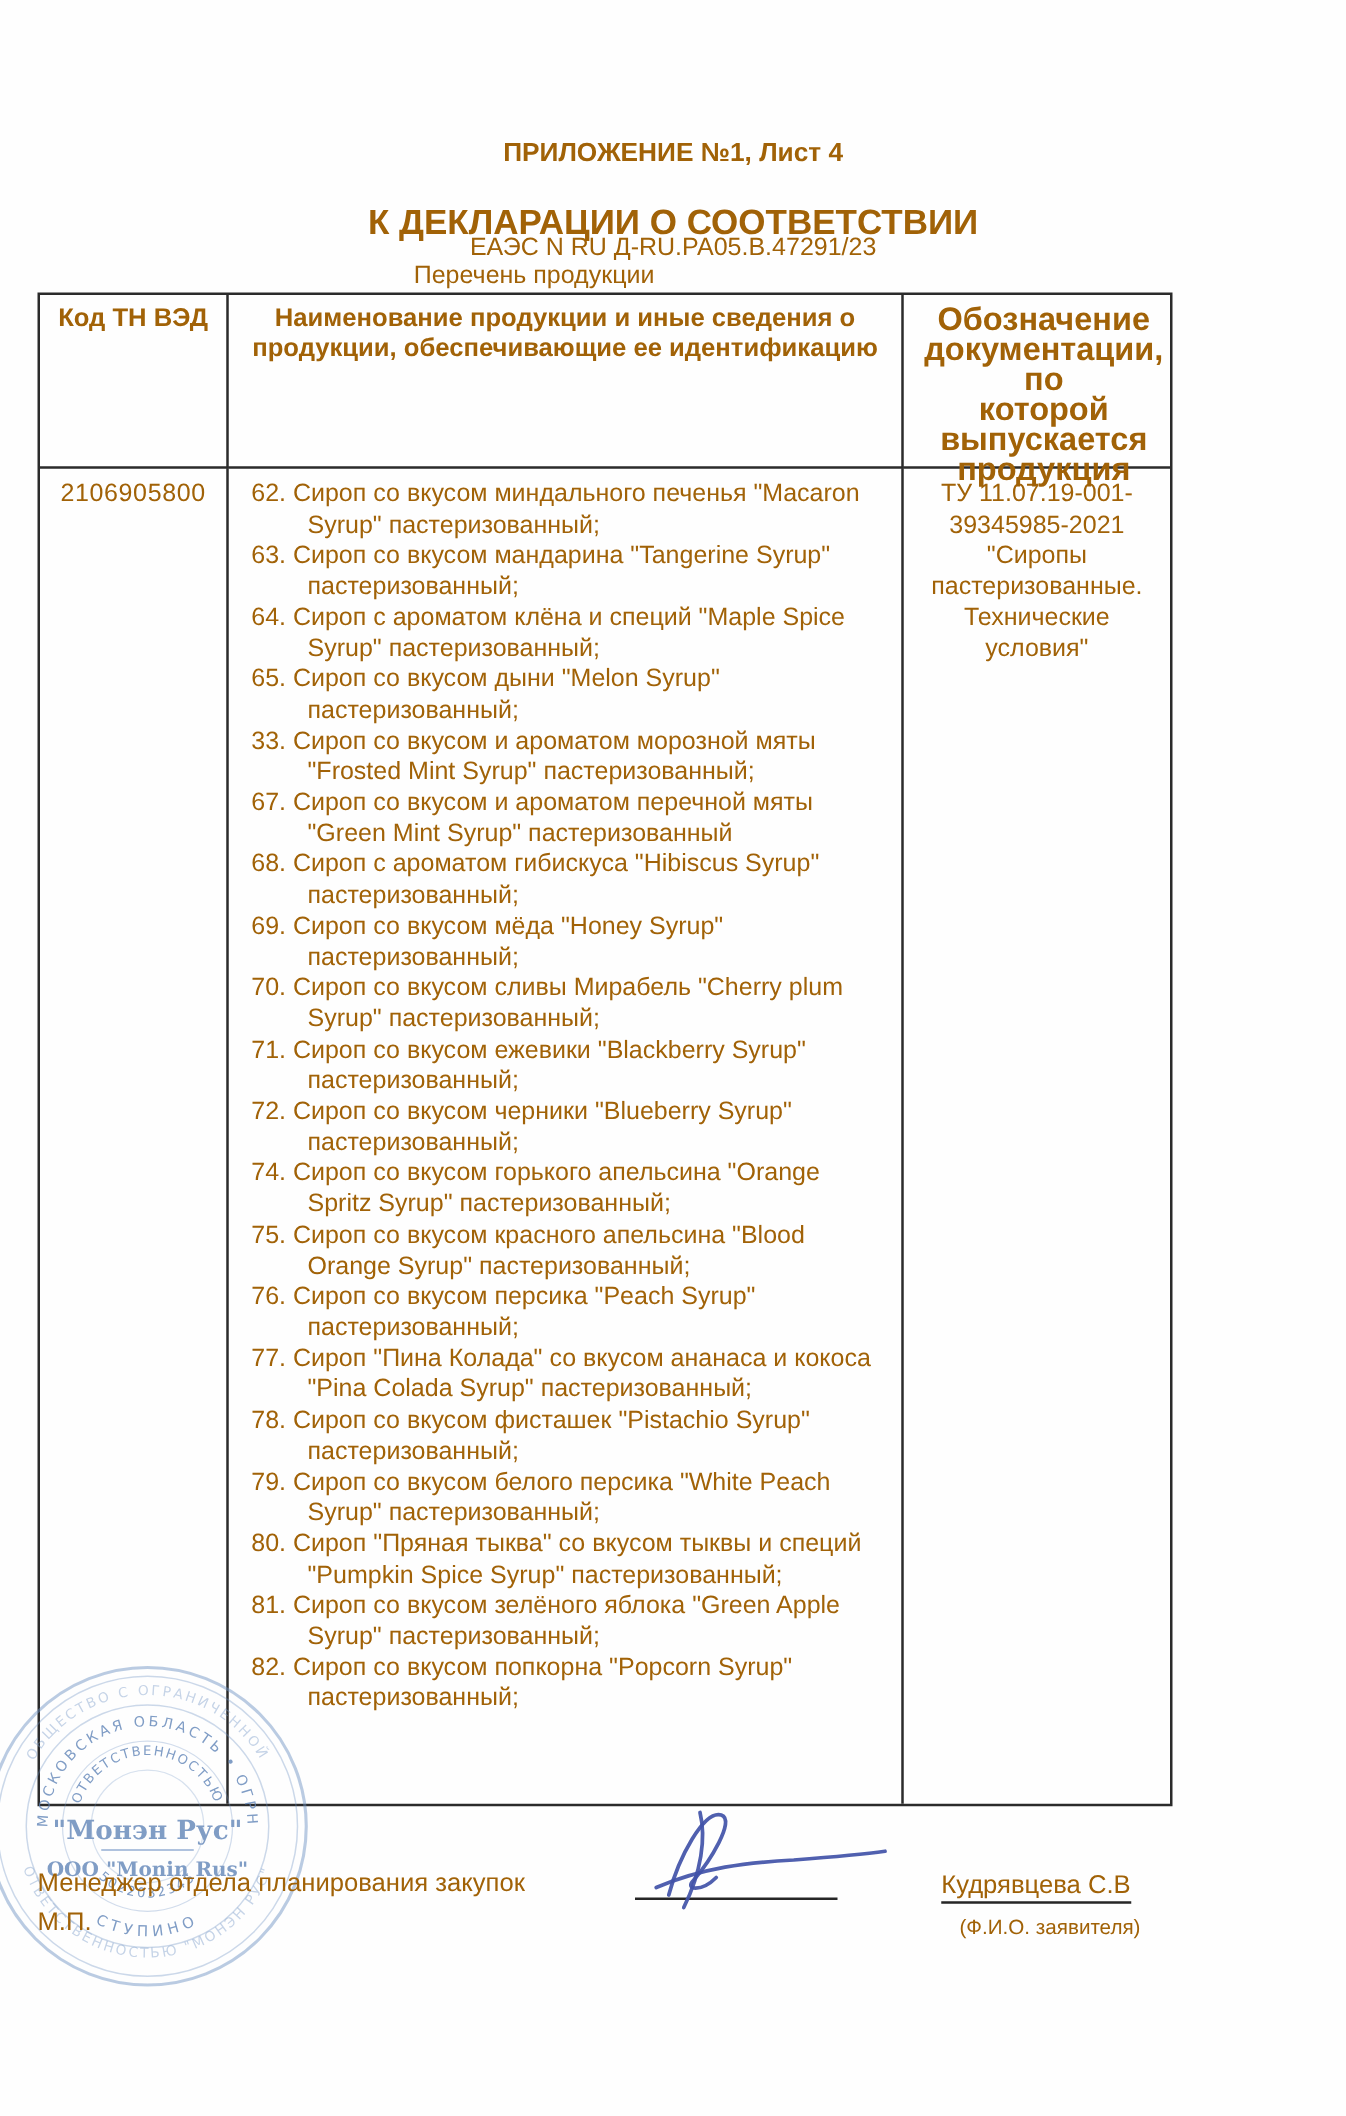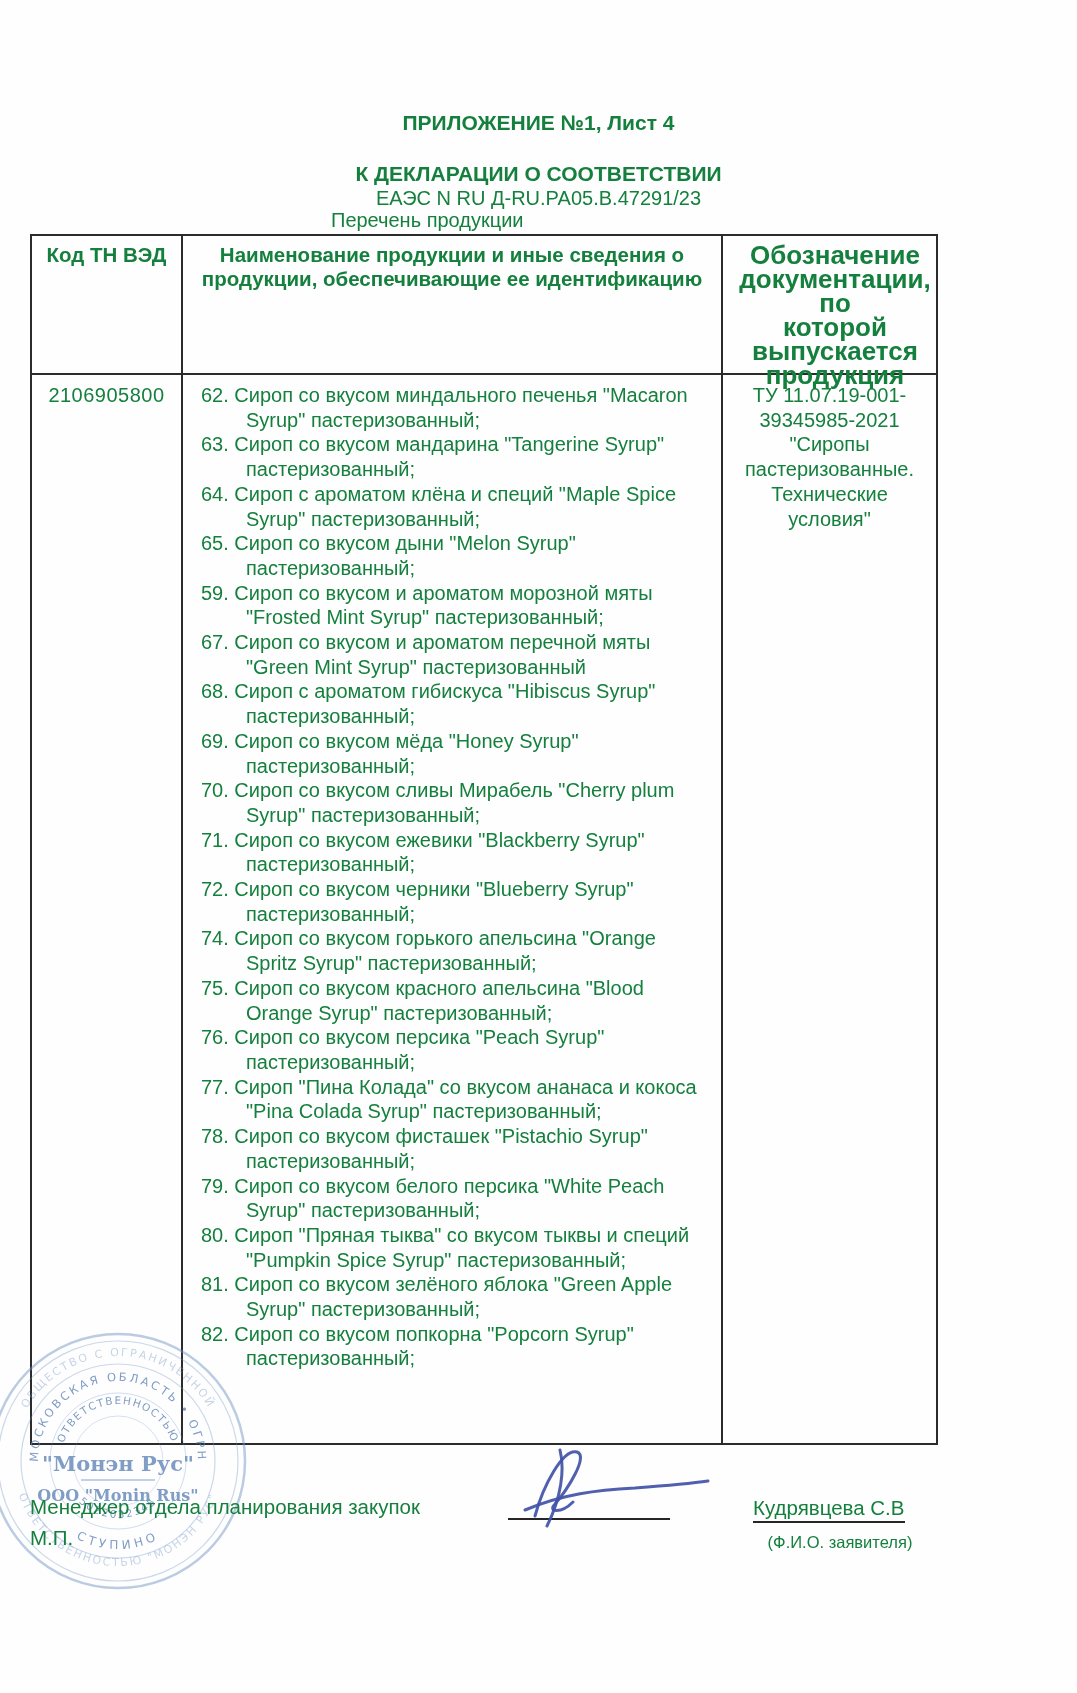--- a/index.html
+++ b/index.html
@@ -1,26 +1,26 @@
 <!DOCTYPE html>
 <html lang="ru"><head>
 <meta charset="utf-8">
 <title>Scanned declaration appendix</title>
 <style>
   * { margin:0; padding:0; box-sizing:border-box; }
   html,body { background:#ffffff; }
   .page {
     position:relative; width:1077px; height:1693px; overflow:hidden;
-    background:#fefefe; color:#15803d;
+    background:#fefefe; color:#a16207;
     font-family:"Liberation Sans", sans-serif;
   }
   
   .hdr { position:absolute; left:0; width:100%; text-align:center; }
   .hdr-appendix   { top:111px; font-weight:bold; font-size:21px; }
-  .hdr-decl       { top:162px; font-weight:bold; font-size:21px; }
+  .hdr-decl       { top:162px; font-weight:bold; font-size:28px; }
   .hdr-declnum    { top:187px; font-size:20px; }
   .hdr-list-label { position:absolute; left:331px; top:209px; font-size:20px; }
   
   .doc-table {
     position:absolute; left:30px; top:234px; width:908px; height:1211px;
     border:2px solid #2b2b2b; z-index:1;
     display:grid; grid-template-columns:151px auto 213px; grid-template-rows:139px auto;
   }
   .cell { border-right:2px solid #2b2b2b; }
   .cell:nth-child(3n) { border-right:none; }
@@ -70,21 +70,21 @@
 которой
 выпускается
 продукция</div>
 
     <div class="cell td-code">2106905800</div>
     <div class="cell td-products">
         <div class="item">62. Сироп со вкусом миндального печенья "Macaron Syrup" пастеризованный;</div>
         <div class="item">63. Сироп со вкусом мандарина "Tangerine Syrup" пастеризованный;</div>
         <div class="item">64. Сироп с ароматом клёна и специй "Maple Spice Syrup" пастеризованный;</div>
         <div class="item">65. Сироп со вкусом дыни "Melon Syrup" пастеризованный;</div>
-        <div class="item">59. Сироп со вкусом и ароматом морозной мяты "Frosted Mint Syrup" пастеризованный;</div>
+        <div class="item">33. Сироп со вкусом и ароматом морозной мяты "Frosted Mint Syrup" пастеризованный;</div>
         <div class="item">67. Сироп со вкусом и ароматом перечной мяты "Green Mint Syrup" пастеризованный</div>
         <div class="item">68. Сироп с ароматом гибискуса "Hibiscus Syrup" пастеризованный;</div>
         <div class="item">69. Сироп со вкусом мёда "Honey Syrup" пастеризованный;</div>
         <div class="item">70. Сироп со вкусом сливы Мирабель "Cherry plum Syrup" пастеризованный;</div>
         <div class="item">71. Сироп со вкусом ежевики "Blackberry Syrup" пастеризованный;</div>
         <div class="item">72. Сироп со вкусом черники "Blueberry Syrup" пастеризованный;</div>
         <div class="item">74. Сироп со вкусом горького апельсина "Orange Spritz Syrup" пастеризованный;</div>
         <div class="item">75. Сироп со вкусом красного апельсина "Blood Orange Syrup" пастеризованный;</div>
         <div class="item">76. Сироп со вкусом персика "Peach Syrup" пастеризованный;</div>
         <div class="item">77. Сироп "Пина Колада" со вкусом ананаса и кокоса "Pina Colada Syrup" пастеризованный;</div>

